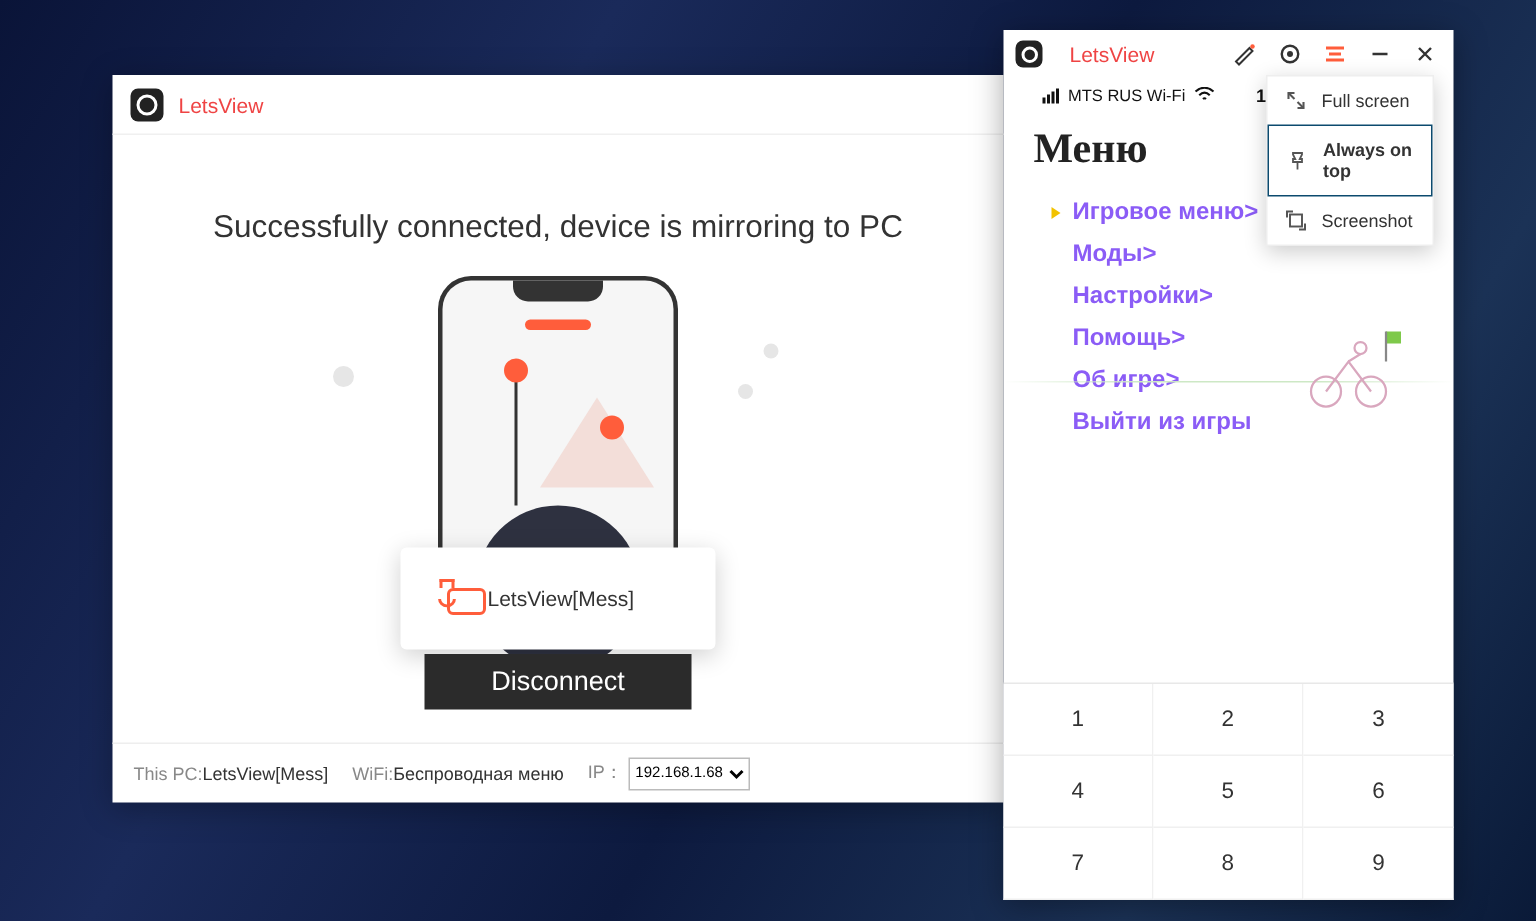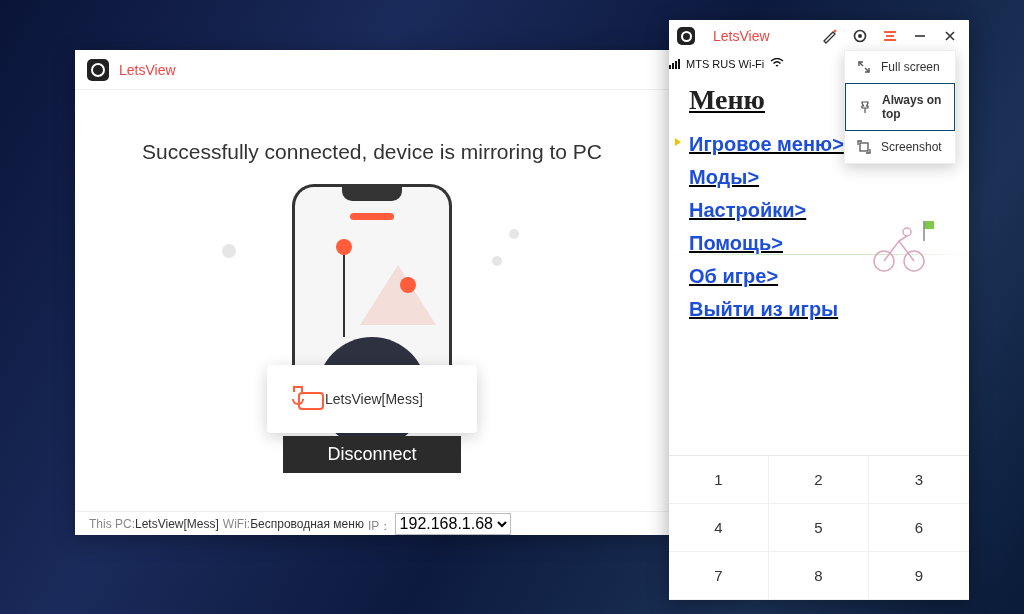--- a/index.html
+++ b/index.html
@@ -62,57 +62,57 @@
   .tv-icon .box { width: 26px; height: 18px; border: 2px solid #ff5d3b; border-radius: 4px; position: absolute; bottom: 0; }
   .tv-icon .smile { position: absolute; bottom: 5px; left: 7px; width: 12px; height: 6px; border: 2px solid #ff5d3b; border-top: none; border-radius: 0 0 10px 10px; }
   .tv-icon .ant { position: absolute; top: -2px; left: 8px; width: 10px; height: 6px; border-top: 2px solid #ff5d3b; border-left: 2px solid #ff5d3b; border-right: 2px solid #ff5d3b; transform: skewX(0deg); }
   .device-name { font-size: 14px; color: #333; }
   .disconnect-btn {
     position: absolute; left: 50%; bottom: 22px; transform: translateX(-50%);
     width: 178px; height: 37px; background: #2b2b2b; color: #fff; border: none;
     font-size: 18px; cursor: pointer;
   }
   .statusbar {
-    position: absolute; left: 0; bottom: 0; width: 100%; height: 24px;
+    position: absolute; left: 0; bottom: 0; width: 100%; height: 40px;
     border-top: 1px solid #eee; display: flex; align-items: center;
-    padding: 0 14px; font-size: 12px; color: #777; gap: 4px;
+    padding: 0 14px; font-size: 12px; color: #777; gap: 16px;
   }
   .statusbar .lbl { color: #888; }
   .statusbar .val { color: #333; }
-  .ip-select { font-size: 16px; height: 22px; border: 1px solid #bbb; background: #fff; }
+  .ip-select { font-size: 10px; height: 22px; border: 1px solid #bbb; background: #fff; }
 
   
   .mirror-window {
     position: absolute; right: 55px; top: 20px;
     width: 300px; height: 580px; background: #fff;
     box-shadow: 0 4px 20px rgba(0,0,0,0.35);
   }
   .mirror-title {
     height: 32px; display: flex; align-items: center; padding: 0 8px; gap: 8px;
   }
   .mirror-title .app-logo { width: 18px; height: 18px; }
   .mirror-title .app-logo::after { width: 7px; height: 7px; border-width: 2px; }
   .mirror-title .spacer { flex: 1; }
   .m-icon { width: 22px; height: 22px; display: inline-flex; align-items: center; justify-content: center; cursor: pointer; color: #333; font-size: 14px; }
   .m-icon.orange { color: #ff5d3b; font-weight: bold; }
   .m-icon svg { display: block; }
   .phone-status {
-    height: 24px; display: flex; align-items: center; padding: 0 0;
+    height: 24px; display: flex; align-items: center; padding: 0 26px;
     font-size: 11px; color: #111; gap: 6px;
   }
   .phone-status .bars { display: inline-flex; gap: 1px; align-items: flex-end; }
   .phone-status .bars span { width: 2px; background: #111; display: inline-block; }
   .phone-status .bars span:nth-child(1){height:4px}.phone-status .bars span:nth-child(2){height:6px}
   .phone-status .bars span:nth-child(3){height:8px}.phone-status .bars span:nth-child(4){height:10px}
   .phone-status .wifi { font-size: 12px; }
   .phone-status .time { margin-left: auto; margin-right: 75px; font-weight: 600; font-size: 12px; }
-  .menu-area { padding: 8px 20px 0; position: relative; height: 380px; text-decoration: underline; }
+  .menu-area { padding: 8px 20px 0; position: relative; height: 380px; }
   .menu-heading { font-size: 28px; font-weight: 600; font-family: Georgia, serif; color: #222; margin-bottom: 12px; }
   .menu-list { list-style: none; }
-  .menu-list li { font-size: 20px; font-weight: 600; color: #1d4ed8; padding: 5px 0; cursor: pointer; position: relative; }
+  .menu-list li { font-size: 16px; font-weight: 600; color: #8b5cf6; padding: 5px 0; cursor: pointer; position: relative; margin-left: 26px; }
   .menu-list li.active::before {
     content: ""; position: absolute; left: -14px; top: 10px;
     width: 0; height: 0; border-top: 4px solid transparent; border-bottom: 4px solid transparent;
     border-left: 6px solid #f2c200;
   }
   .menu-doodle { position: absolute; right: 30px; top: 140px; width: 70px; height: 60px; }
   .menu-line { position: absolute; left: 0; right: 0; top: 178px; height: 1px; background: linear-gradient(90deg, transparent 0%, #cde8c5 30%, #cde8c5 70%, transparent 100%); }
   .numpad {
     position: absolute; left: 0; bottom: 0; width: 100%;
     display: grid; grid-template-columns: repeat(3, 1fr); grid-template-rows: repeat(3, 48px);

